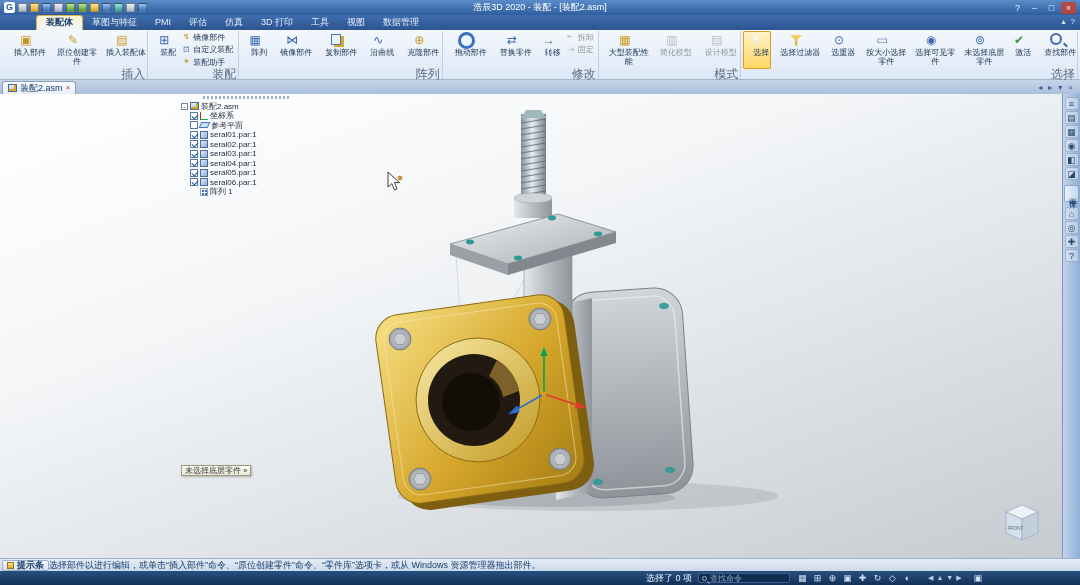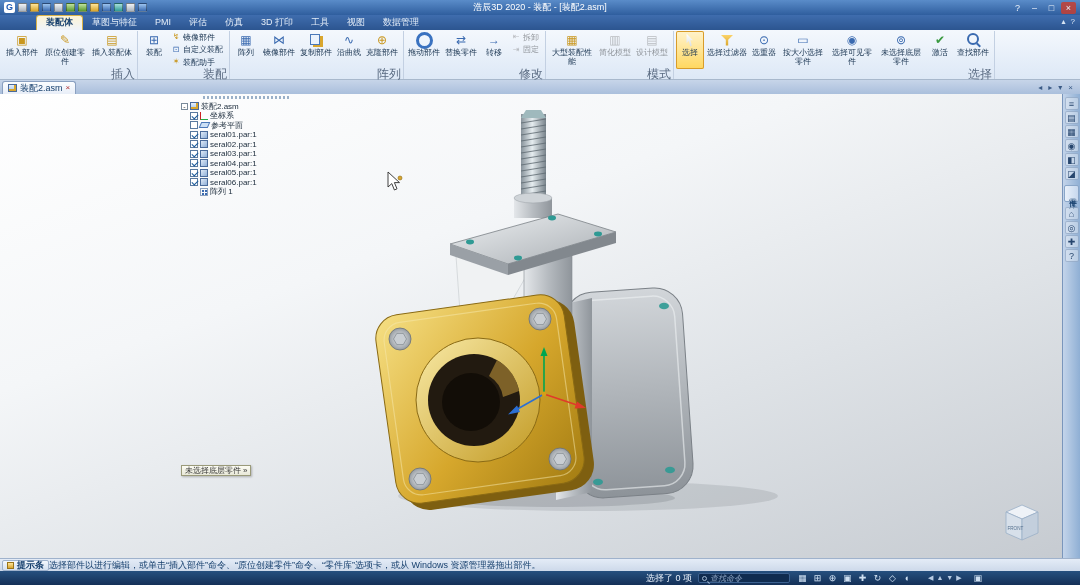--- a/index.html
+++ b/index.html
@@ -37,21 +37,21 @@
   .ribbon { position:absolute; top:30px; left:0; width:100%; height:50px;
     background:linear-gradient(#f4f8fd,#dde8f6); border-bottom:1px solid #a8b8cc;
     display:flex; align-items:stretch; padding:1px 2px 0; }
   .rgroup { display:flex; flex-direction:column; border-right:1px solid #c3d0e2; padding:0 2px; }
   .rbtns { flex:1; display:flex; flex-direction:column; flex-wrap:wrap; align-content:flex-start; height:38px; }
   .rbtn { border-radius:2px; margin-right:1px; }
   .rb-big { display:flex; flex-direction:column; align-items:center; justify-content:flex-start;
     min-width:28px; max-width:48px; height:38px; padding:1px 2px; text-align:center; }
   .rb-big .gi { display:flex; align-items:center; justify-content:center; height:16px; width:100%;
     font-size:12px; line-height:16px; }
-  .rb-big .rlbl { font-size:8px; line-height:9px; color:#17324f; width:100%; }
+  .rb-big .rlbl { font-size:8px; line-height:9px; color:#17324f; width:100%;margin-left:8px; }
   .rb-small { display:flex; flex-direction:row; align-items:center; height:12.5px; padding:0 3px 0 2px; gap:2px; }
   .rb-small .gi { display:flex; align-items:center; justify-content:center; width:10px; height:10px;
     font-size:8px; line-height:10px; flex:none; }
   .rb-small .rlbl { font-size:8px; white-space:nowrap; color:#17324f; }
   .rbtn.sel { background:linear-gradient(#fff3cd,#ffd75e); box-shadow:inset 0 0 0 1px #d89c2a; }
   .rbtn.disabled { opacity:.5; filter:grayscale(.9); }
   .rglabel { font-size:12px; color:#5a6b82; text-align:right; height:10px; line-height:10px; }
   .g-gold { color:#c9971f; } .g-blue { color:#3a6ab0; } .g-green { color:#3a9a40; } .g-gray { color:#7a858f; }
   .ib-pointer::before { content:""; width:10px; height:13px; background:linear-gradient(#fff,#d8dde2);
     clip-path:polygon(15% 0,15% 75%,38% 58%,52% 100%,68% 93%,54% 52%,80% 52%); filter:drop-shadow(0 0 .6px #222); }
@@ -128,21 +128,21 @@
 
   
   .taskbar { position:absolute; top:571px; left:0; width:100%; height:14px;
     background:linear-gradient(#26507f,#143057); display:flex; align-items:center; padding:0 6px; gap:6px; }
   .tb-sel { margin-left:640px; font-size:9px; color:#e4edf8; white-space:nowrap; }
   .tb-search { display:flex; align-items:center; gap:3px; width:92px; height:10px; background:#102c50;
     border:1px solid #3c6190; border-radius:2px; padding:0 3px; flex:none; }
   .mag { width:5px; height:5px; border:1px solid #9fb6d0; border-radius:50%; position:relative; flex:none; }
   .mag::after { content:""; position:absolute; width:3px; height:1px; background:#9fb6d0;
     transform:rotate(45deg); left:4px; top:5px; }
-  .tb-ph { font-size:8px; color:#8fa6c4; white-space:nowrap;font-style:italic; }
+  .tb-ph { font-size:8px; color:#8fa6c4; white-space:nowrap; }
   .tb-icons { display:flex; gap:2px; }
   .tb-ico { font-size:9px; color:#cfe0f2; width:13px; height:13px; line-height:13px; text-align:center; }
   .tb-arrows { display:flex; gap:3px; margin-left:8px; }
   .tb-arrow { font-size:7px; color:#b8cce4; }
   .tb-right { font-size:9px; color:#cfe0f2; margin-left:6px; }
 </style>
 </head>
 <body>
 
 <div id="app">

